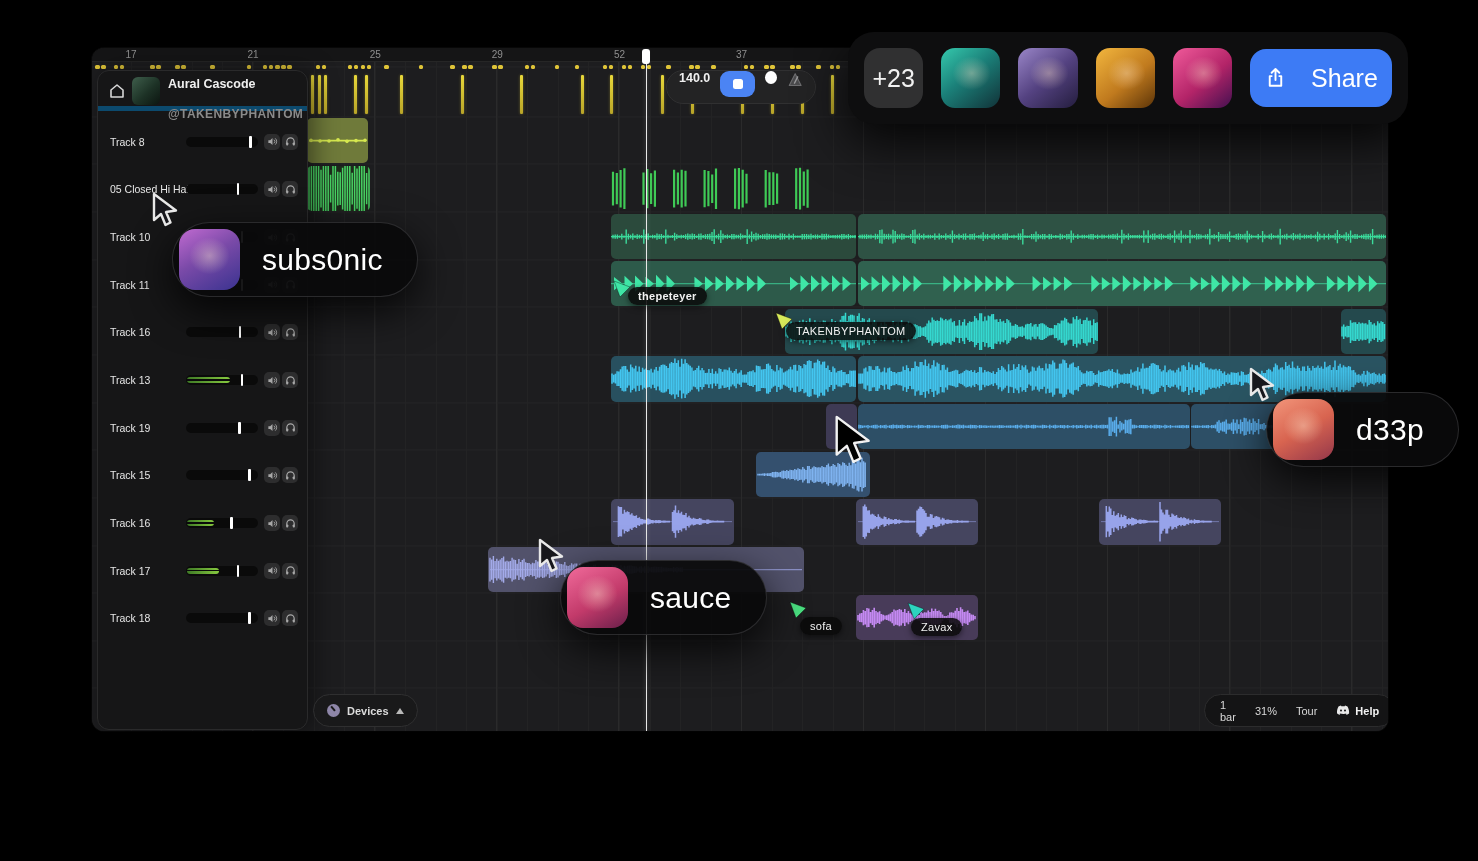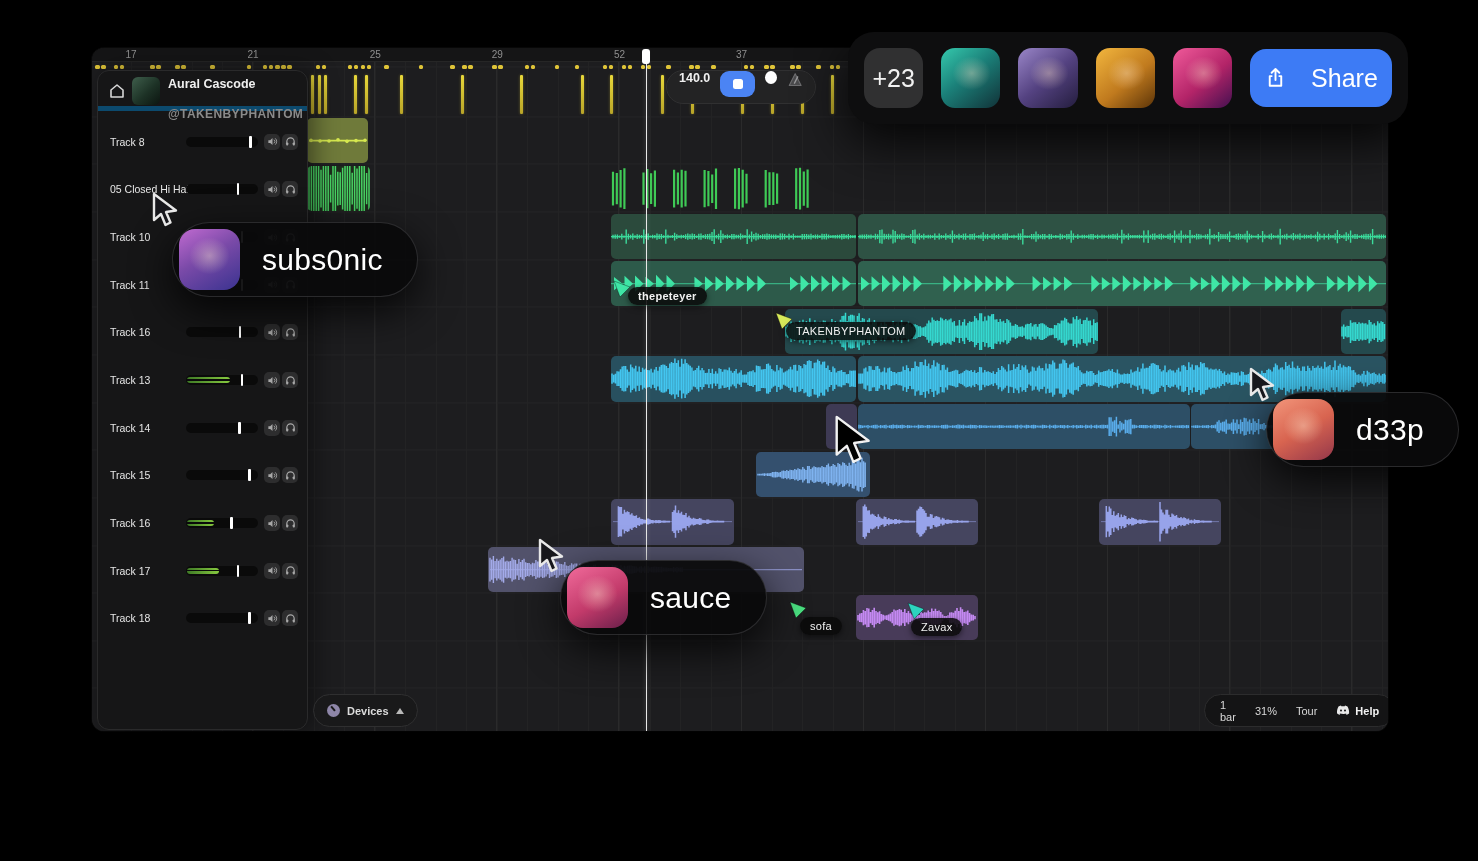--- a/index.html
+++ b/index.html
@@ -526,21 +526,21 @@
             </div>
             <div class="tbtn" style="left: 184px;">
               <svg width="11" height="11" viewBox="0 0 12 12">
                 <path d="M2 8 V6 A4 4 0 0 1 10 6 V8" stroke="#a8a8a8" stroke-width="1.3" fill="none"></path>
                 <rect x="1.2" y="7" width="2.4" height="3.4" rx="1" fill="#a8a8a8"></rect>
                 <rect x="8.4" y="7" width="2.4" height="3.4" rx="1" fill="#a8a8a8"></rect>
               </svg>
             </div>
           </div>
           <div class="trow" style="top: 332.9px;">
-            <span class="tname">Track 14</span>
+            <span class="tname">Track 19</span>
             <div class="fader">
               <i class="thumb" style="left: 52.16px;"></i>
             </div>
             <div class="tbtn" style="left: 166px;">
               <svg width="11" height="11" viewBox="0 0 12 12">
                 <path d="M1.5 4.5 H3.5 L6 2.2 V9.8 L3.5 7.5 H1.5 Z" fill="#a8a8a8"></path>
                 <path d="M7.5 4 A2.6 2.6 0 0 1 7.5 8 M9 2.6 A4.6 4.6 0 0 1 9 9.4" stroke="#a8a8a8" stroke-width="1" fill="none"></path>
               </svg>
             </div>
             <div class="tbtn" style="left: 184px;">

